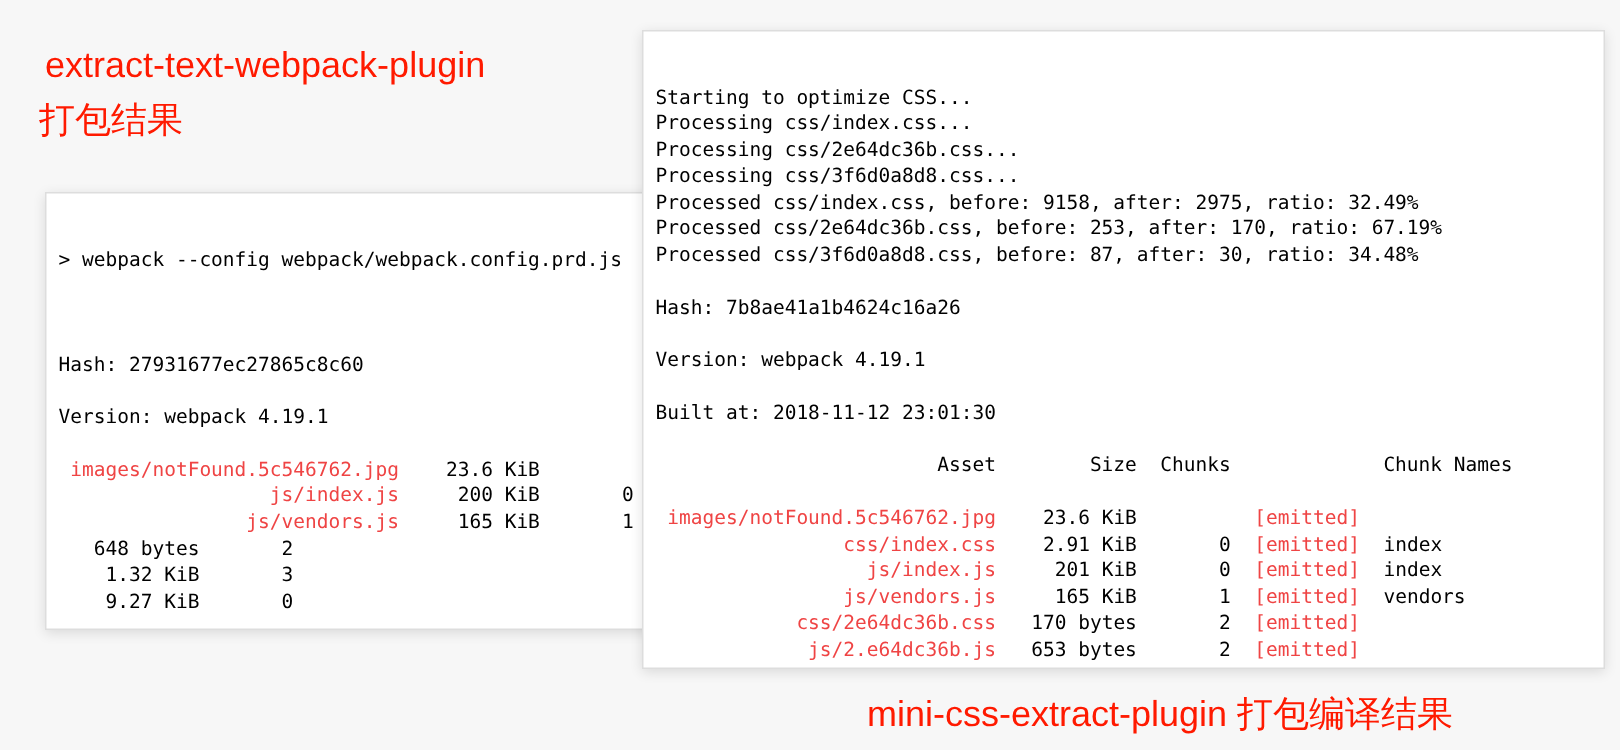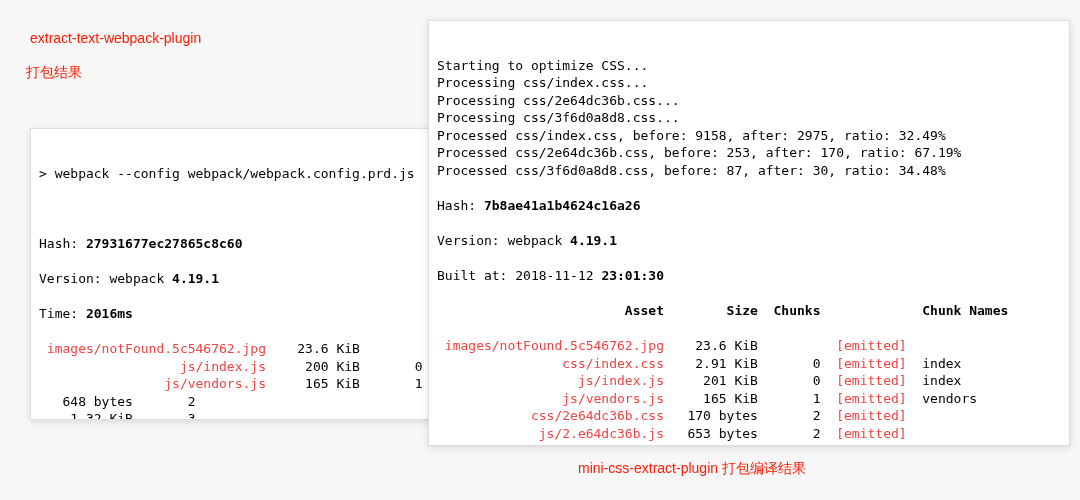--- a/index.html
+++ b/index.html
@@ -1,40 +1,39 @@
 <!DOCTYPE html>
 <html><head>
 <meta charset="utf-8">
 <style>
 *{margin:0;padding:0;box-sizing:border-box}
 body{background:#f7f7f7;font-family:Menlo,Consolas,monospace;width:1080px;height:500px;position:relative;overflow:hidden}
-.label{color:#ff1a00;font-size:14px;font-family:PingFang SC,sans-serif;position:absolute}
+.label{color:#ff1a00;font-size:24px;font-family:PingFang SC,sans-serif;position:absolute}
 .l1{left:30px;top:30px}
 .l2{left:26px;top:64px}
 .l3{left:578px;top:460px}
 .term{position:absolute;background:#fff;border:1px solid #ddd;box-shadow:0 2px 8px rgba(0,0,0,.12);font-size:13px;line-height:1.35;padding:18px 8px;white-space:pre;overflow:hidden}
 .t1{left:30px;top:128px;width:442px;height:292px}
 .t2{left:428px;top:20px;width:642px;height:426px}
-.b{font-weight:700}
+.b{font-weight:400}
 .g{color:#ef4444}
-.hdr{font-weight:700}
+.hdr{font-weight:400}
 </style>
 </head>
 <body>
 
 <div class="label l1">extract-text-webpack-plugin</div>
 <div class="label l2">打包结果</div>
 <div class="label l3">mini-css-extract-plugin 打包编译结果</div>
 
 <div class="term t1">
 <div>&gt; webpack --config webpack/webpack.config.prd.js</div>
 <div>&nbsp;</div>
 <div><span>Hash:</span> <span class="b">27931677ec27865c8c60</span></div>
 <div><span>Version: webpack</span> <span class="b">4.19.1</span></div>
-<div><span>Time:</span> <span class="b">2016ms</span></div>
 <div id="lrows"><span class="g"> images/notFound.5c546762.jpg</span>    23.6 KiB          <span class="g">[emi</span>
 <span class="g">                  js/index.js</span>     200 KiB       0  <span class="g">[emi</span>
 <span class="g">                js/vendors.js</span>     165 KiB       1  <span class="g">[emi</span>
    648 bytes       2  
     1.32 KiB       3  
     9.27 KiB       0  </div>
 
 
 </div>
 

